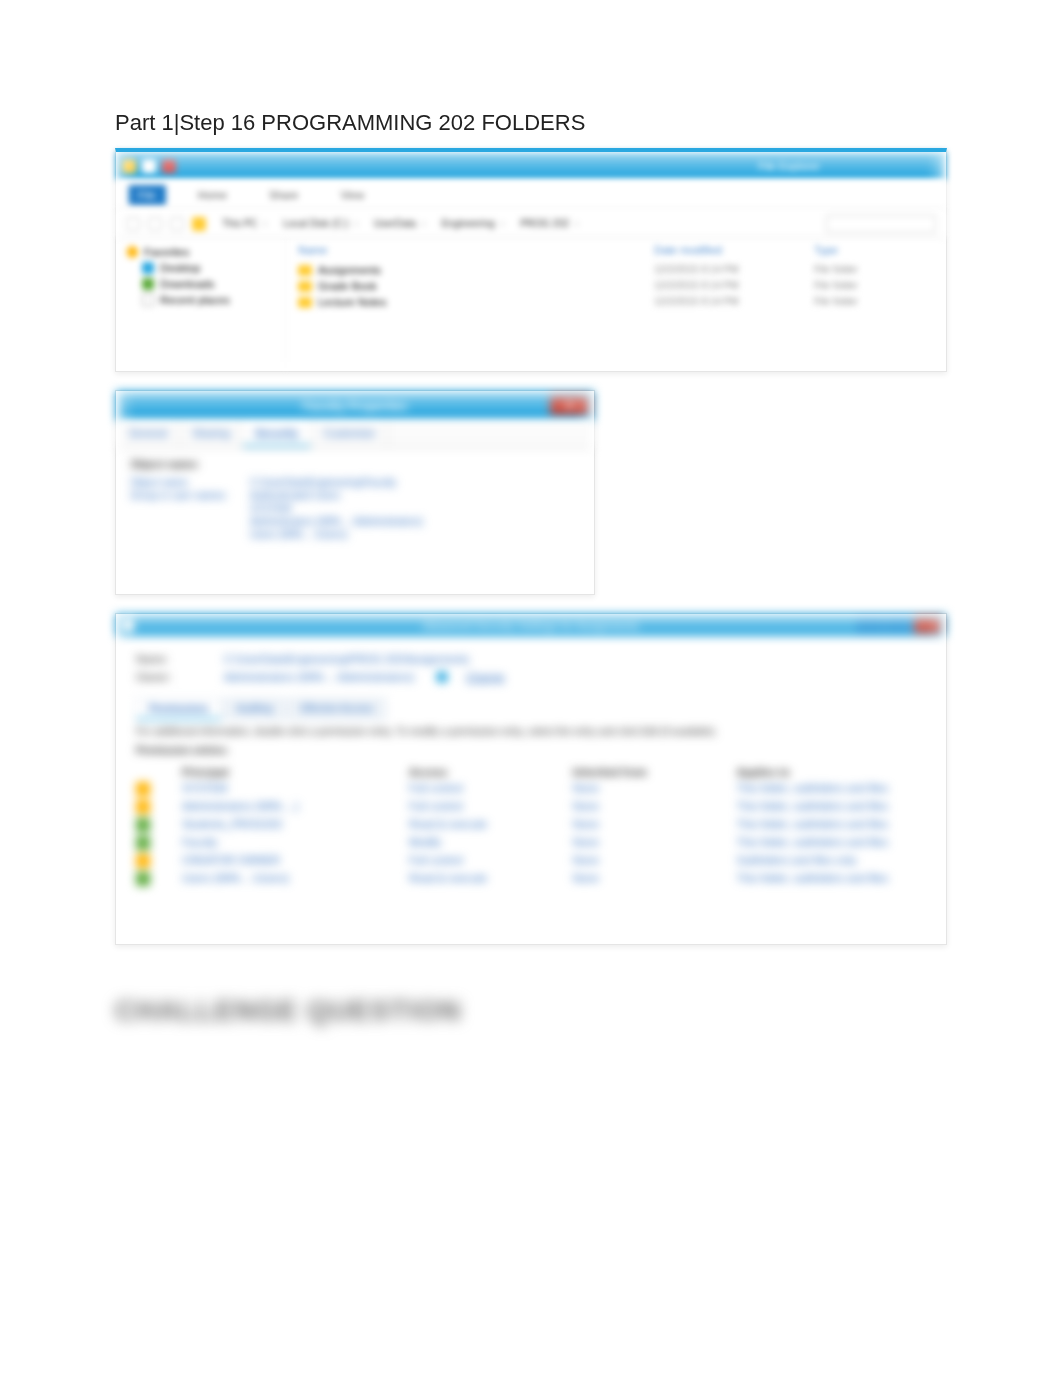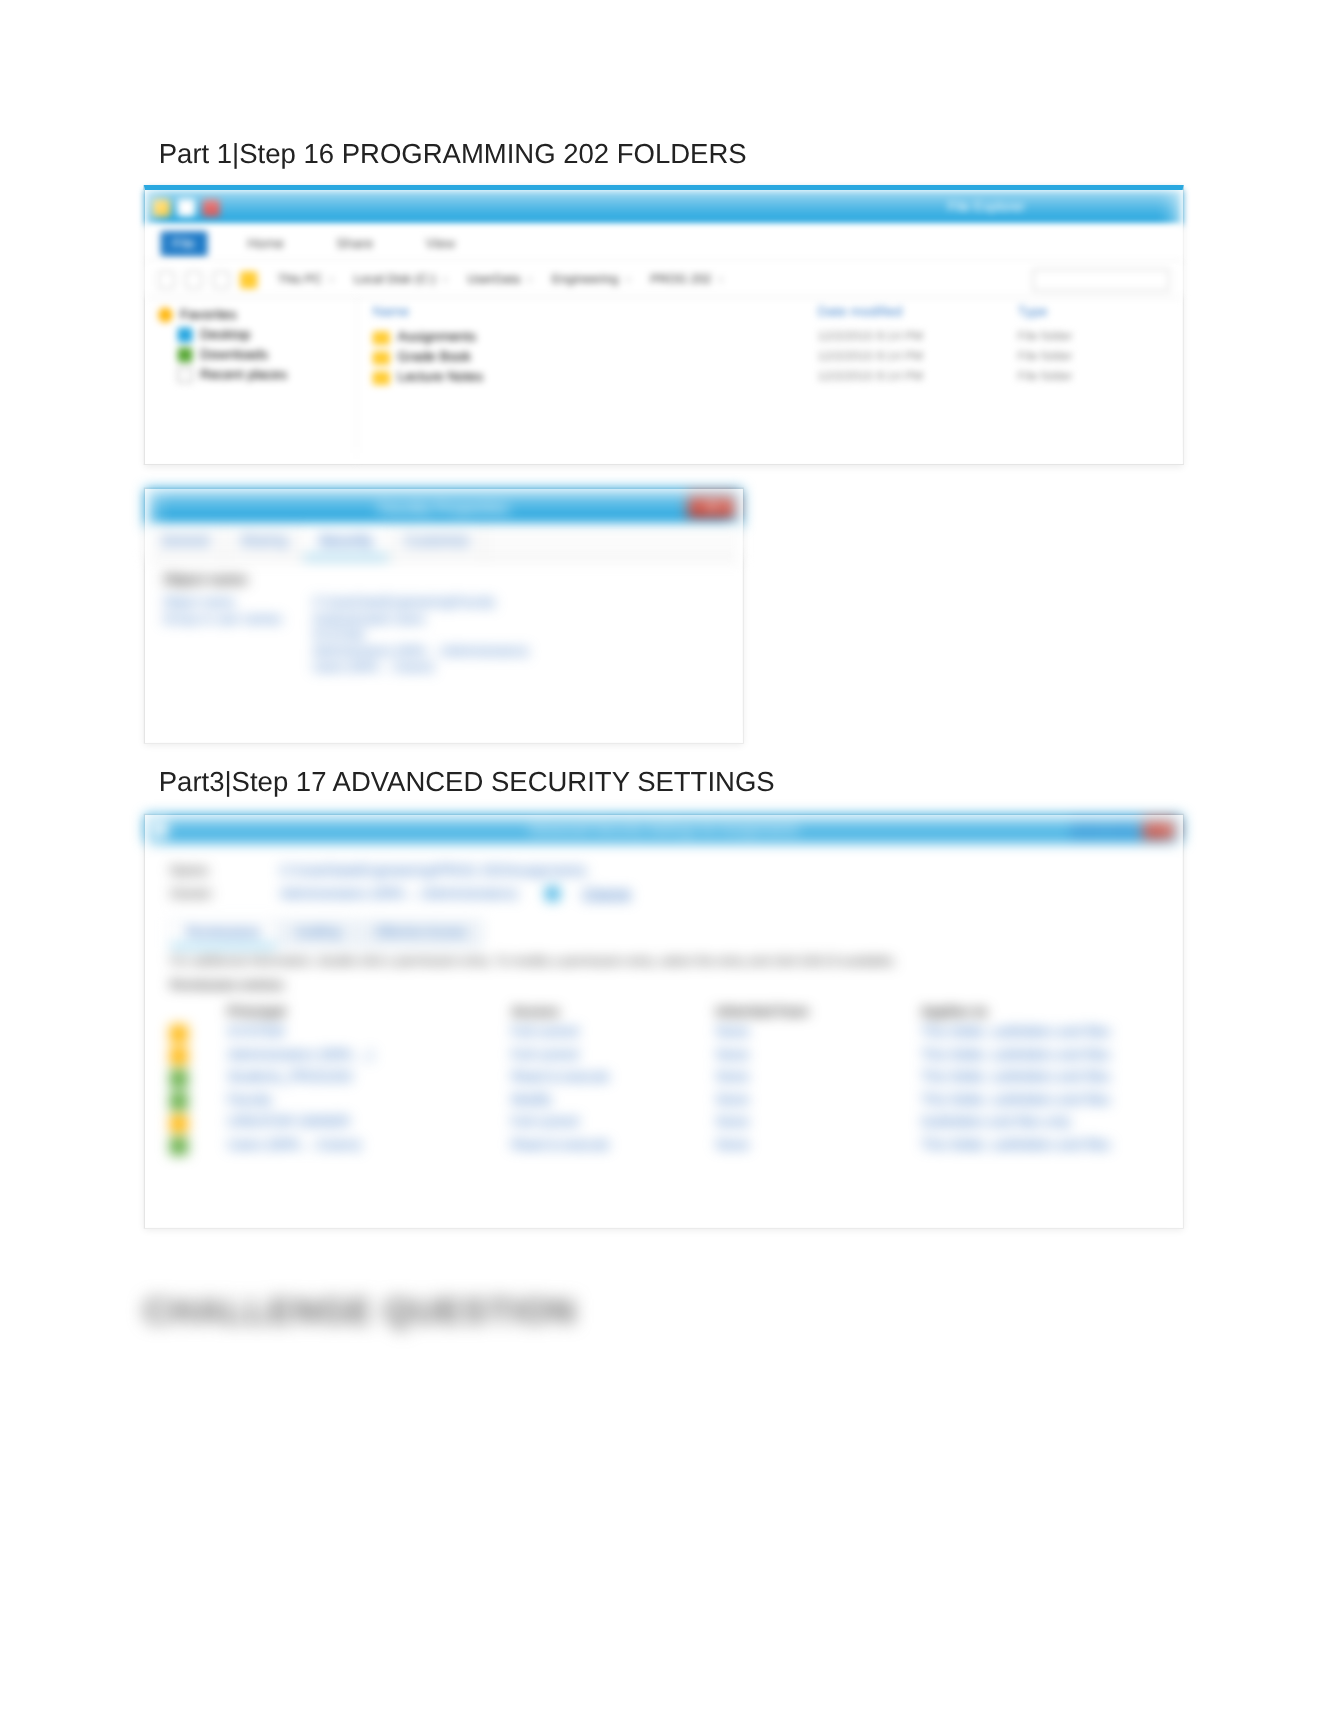--- a/index.html
+++ b/index.html
@@ -13,21 +13,20 @@
   }
   .page {
     padding: 110px 115px 0 115px;
   }
   .part-heading {
     font-size: 22px;
     font-weight: 400;
     color: #222;
     margin-bottom: 12px;
     letter-spacing: 0px;
-    margin-left: 12px;
   }
 
   
   .shot {
     background: #fff;
     border: 1px solid #e5e5e5;
     box-shadow: 0 2px 6px rgba(0,0,0,0.08);
     margin-bottom: 18px;
     position: relative;
   }
@@ -324,21 +323,20 @@
           <span></span>
           <span>Administrators (WIN-…\Administrators)</span>
         </div>
       <div class="prow">
           <span></span>
           <span>Users (WIN-…\Users)</span>
         </div>
     </div>
   </div>
 
-  <div class="part-heading">Part3|Step 17 ADVANCED SECURITY SETTINGS</div>
   <div class="shot advsec blur">
     <div class="atitle">
       <span class="asicon"></span>
       <span>Advanced Security Settings for Assignments</span>
       <span class="win">
         <span></span>
         <span></span>
         <span></span>
       </span>
     </div>

